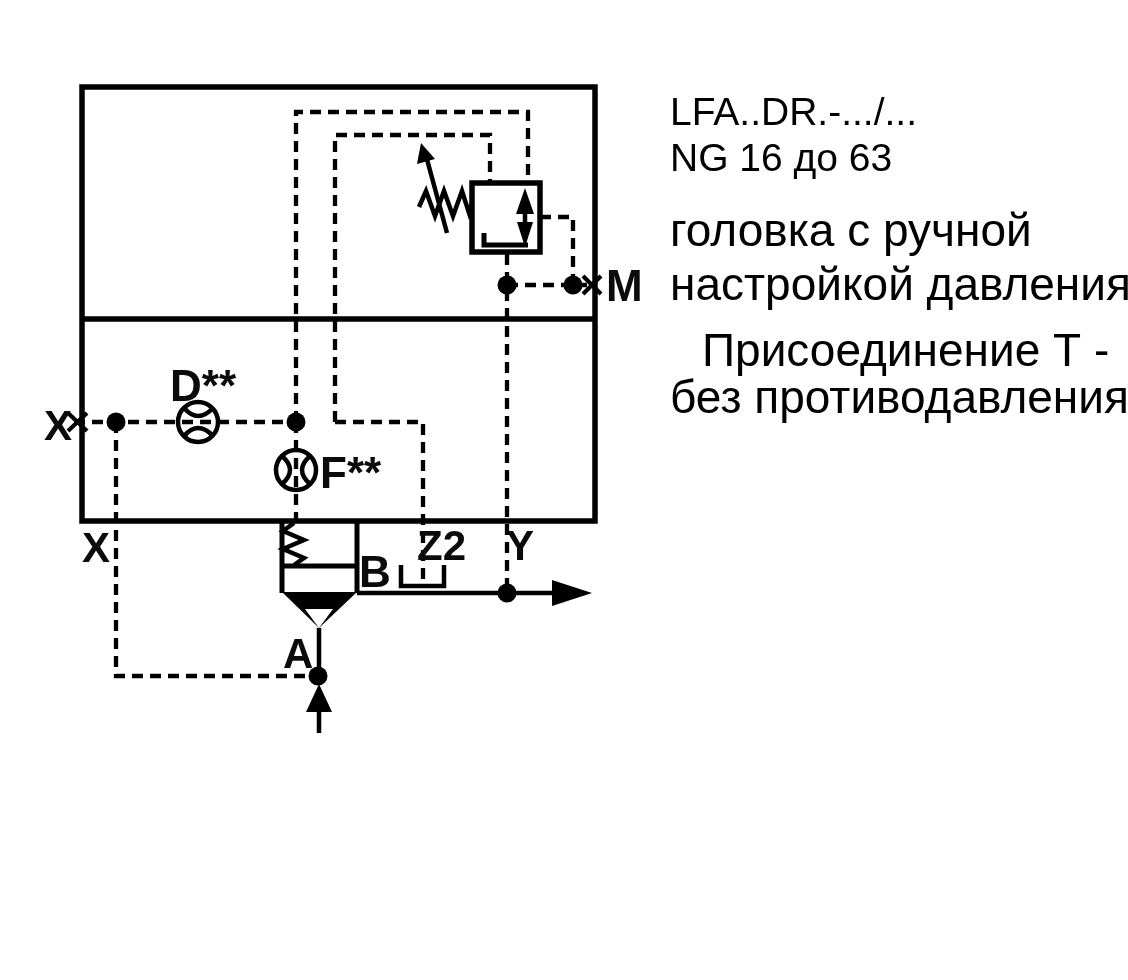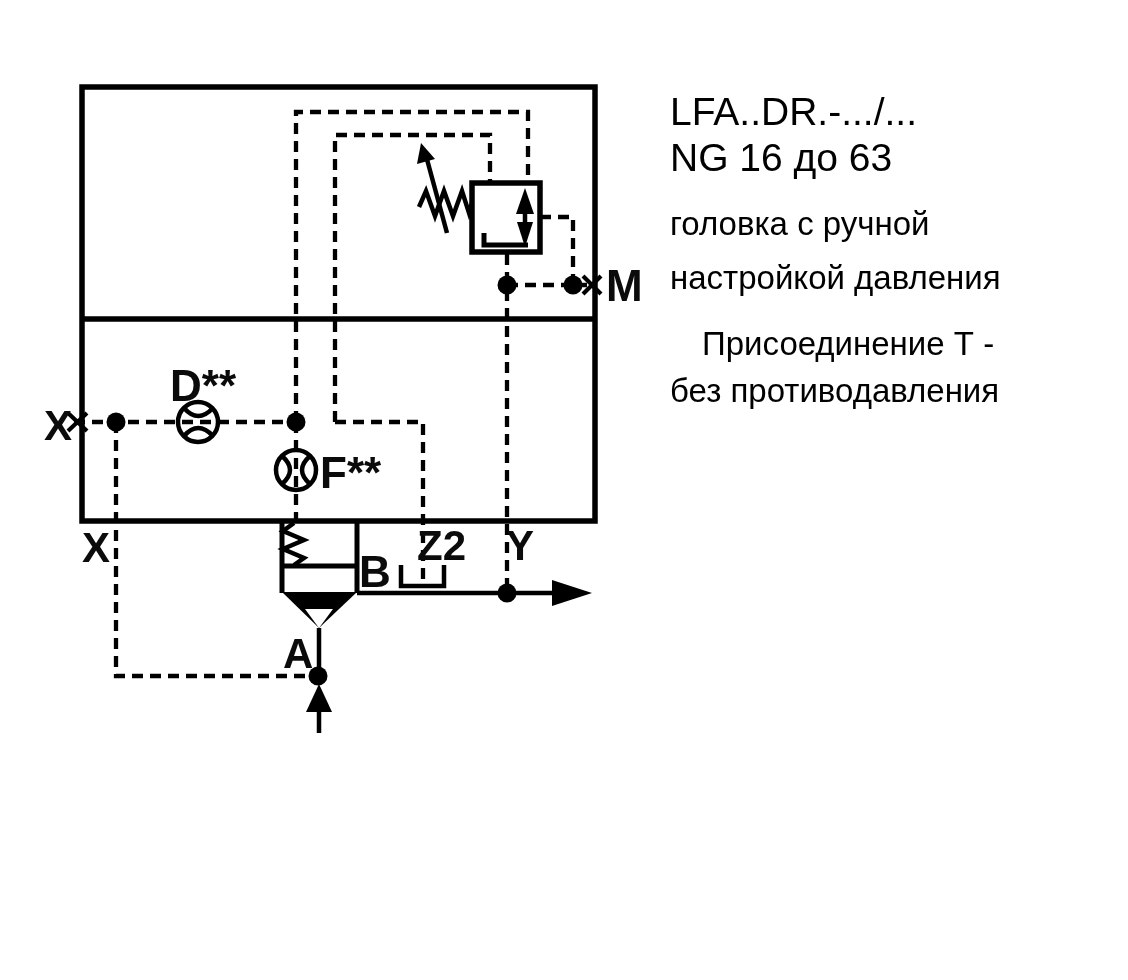--- a/index.html
+++ b/index.html
@@ -7,21 +7,21 @@
     position:relative;
     width:1128px;height:980px;
     background:#ffffff;
     overflow:hidden;
     font-family:"Liberation Sans", sans-serif;
   }
   .schematic-svg{position:absolute;left:0;top:0;}
   .desc{position:absolute;left:670px;top:0;width:440px;color:#000;}
   .desc .dline{position:absolute;left:0;white-space:nowrap;line-height:1;}
   .dline.bold{font-weight:normal;font-size:39px;letter-spacing:0px;}
-  .dline.reg{font-weight:normal;font-size:33px;}
+  .dline.reg{font-weight:normal;font-size:46px;}
   .l1{top:92px;}
   .l2{top:138px;}
   .l3{top:207px;}
   .l4{top:261px;}
   .l5{top:327px;margin-left:32px;}
   .l6{top:374px;}
   text{font-family:"Liberation Sans", sans-serif;font-weight:bold;fill:#0b0b0b;}
 </style>
 </head>
 <body>

